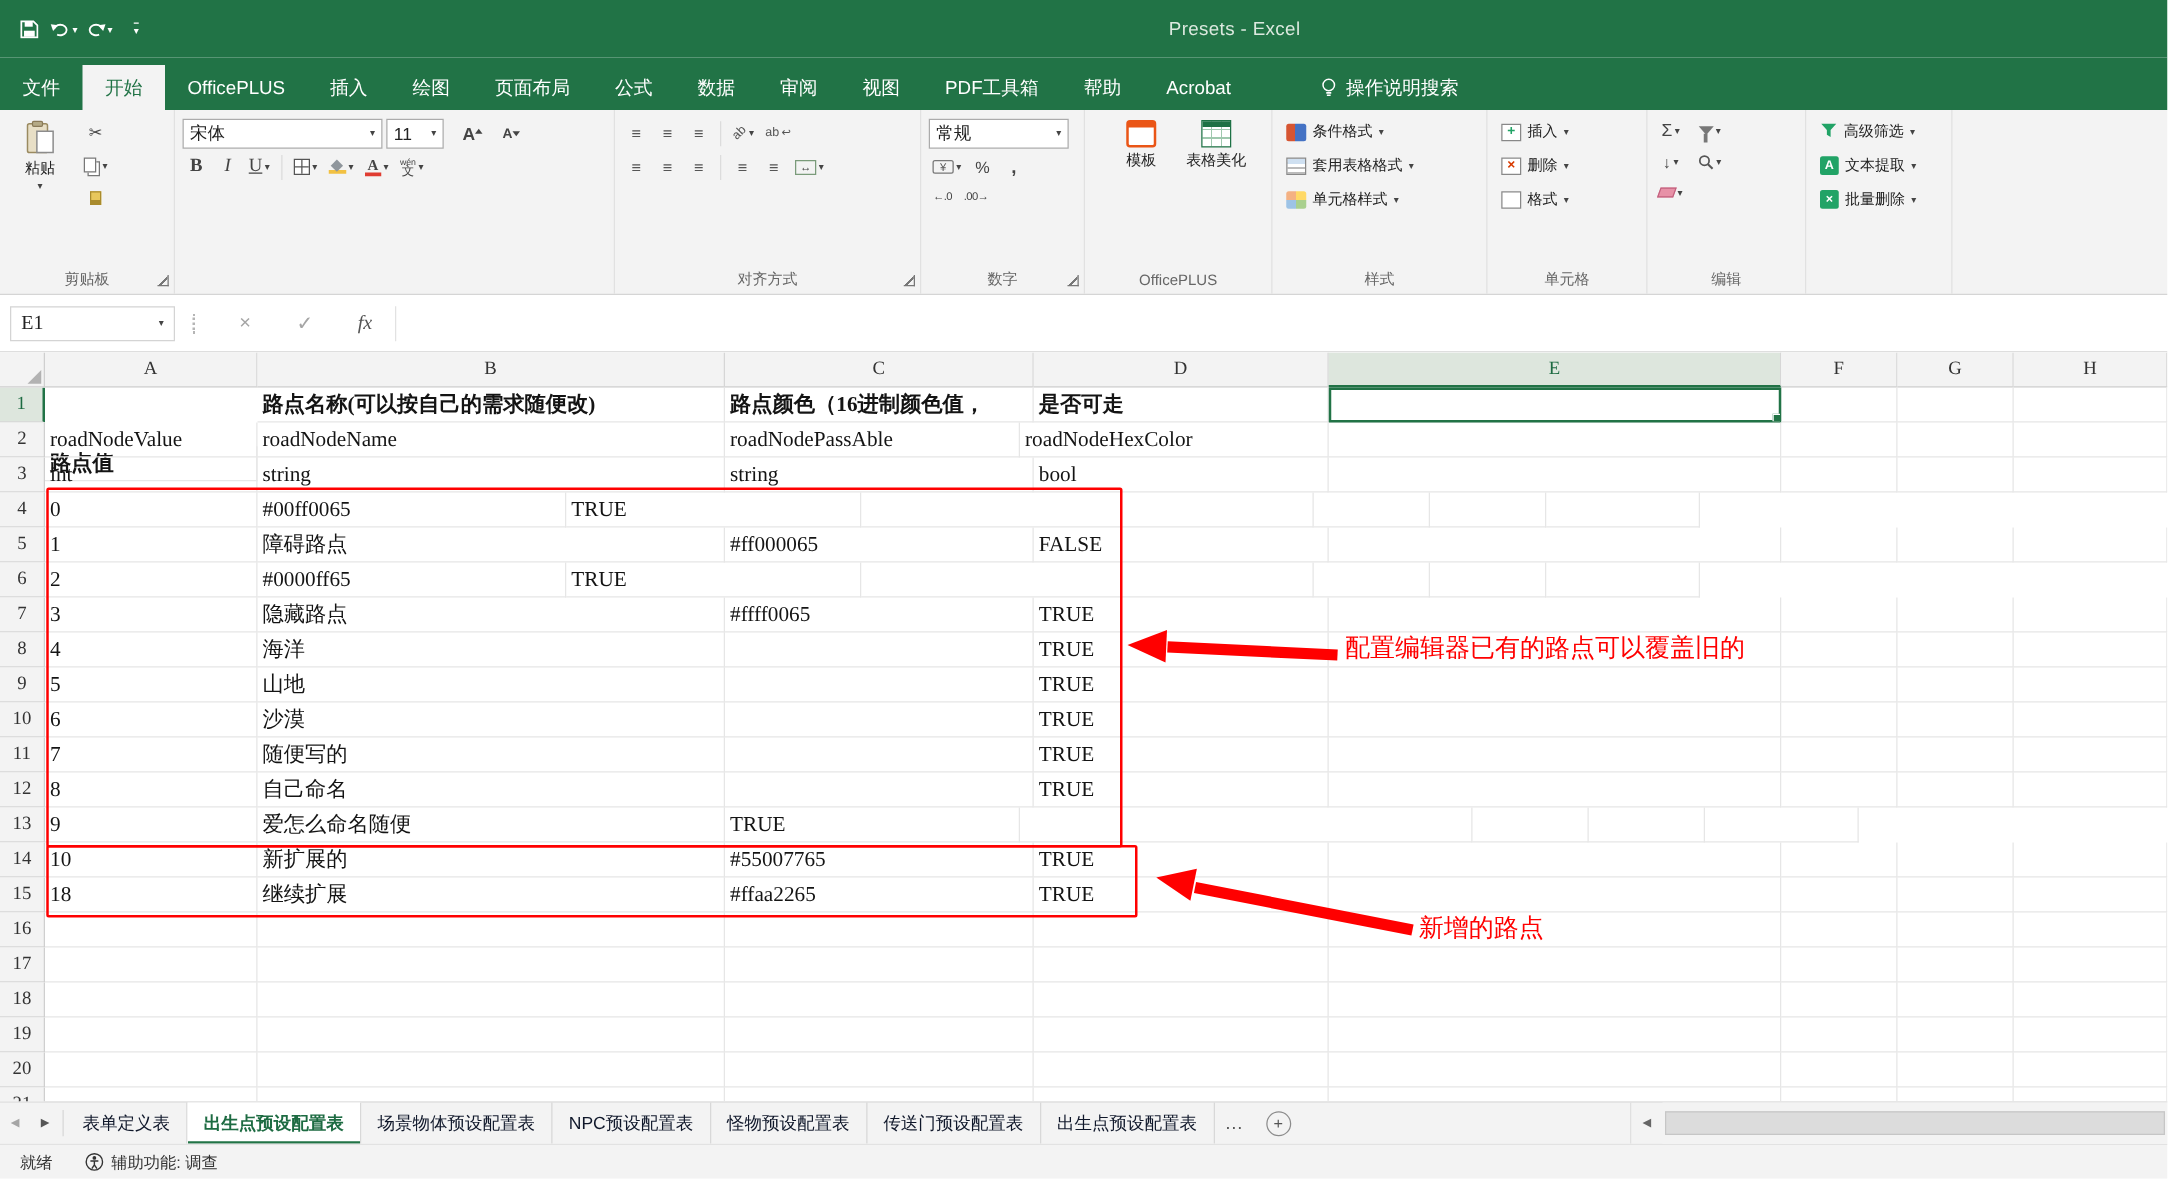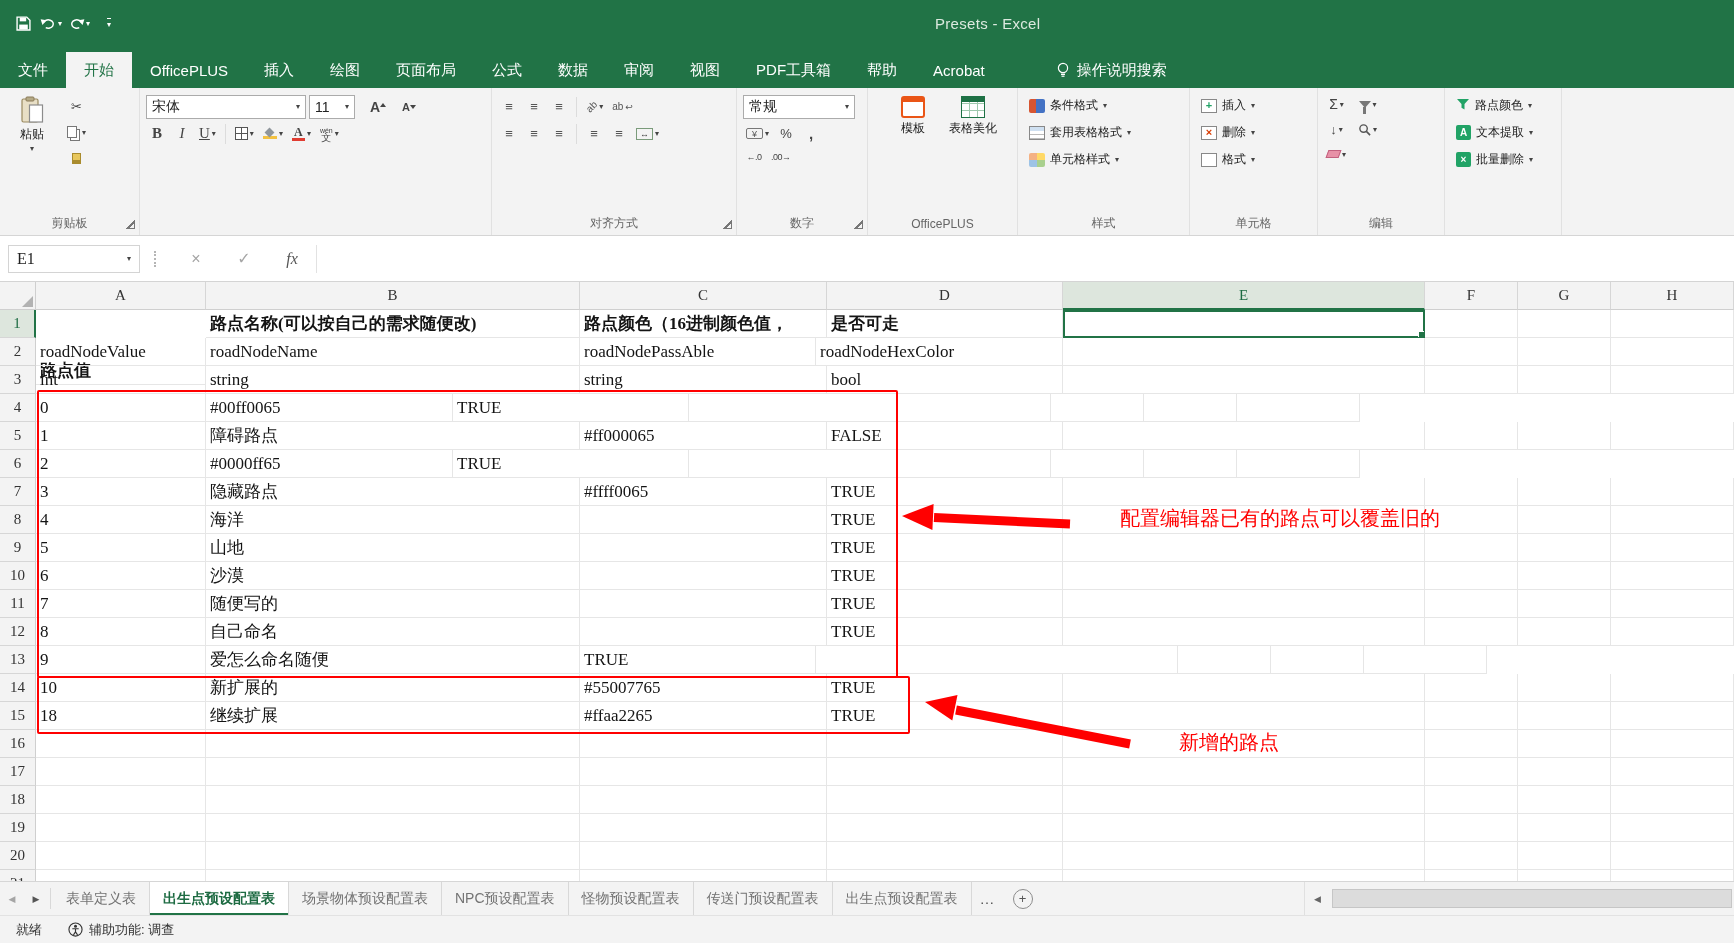--- a/index.html
+++ b/index.html
@@ -105,29 +105,29 @@
   .rowhdr{width:36px;height:28px;background:#f3f3f3;border-right:1px solid #cfcfcf;border-bottom:1px solid #d6d6d6;display:flex;align-items:center;justify-content:center;font-family:"Liberation Serif","DejaVu Serif",serif;font-size:15px;color:#333;flex:0 0 auto;}
   .rowhdr.sel{background:#dde6dd;color:#1d6b42;border-right:2px solid #217346;}
   .cell{height:28px;border-right:1px solid #e6e6e6;border-bottom:1px solid #e6e6e6;font-family:"Liberation Serif","DejaVu Serif",serif;font-size:17px;color:#141414;padding:0 4px;display:flex;align-items:center;white-space:nowrap;overflow:hidden;flex:0 0 auto;position:relative;}
   .cell.bold{font-weight:700;}
   .cell.selcell{outline:2px solid #217346;outline-offset:-2px;}
   .cell.selcell::after{content:"";position:absolute;right:-1px;bottom:-1px;width:5px;height:5px;background:#217346;border:1px solid #fff;}
 
   
   .anno-box{position:absolute;border:2px solid #ff0000;border-radius:2px;pointer-events:none;}
   .anno-svg{position:absolute;left:0;top:0;pointer-events:none;}
-  .anno-text{position:absolute;color:#ff0000;font-size:20px;pointer-events:none;white-space:nowrap;margin-left:44px;}
+  .anno-text{position:absolute;color:#ff0000;font-size:20px;pointer-events:none;white-space:nowrap;}
 
   
   .tabbar{height:34px;background:#f3f3f3;border-top:1px solid #d6d6d6;display:flex;align-items:stretch;flex:0 0 auto;}
   .tb-nav{width:24px;display:flex;align-items:center;justify-content:center;font-size:9px;color:#555;}
   .tb-nav.dim{color:#a5a5a5;}
   .tb-sep{width:1px;background:#d8d8d8;margin:6px 2px;}
   .sheettabs{display:flex;align-items:stretch;}
-  .stab{padding:0 13px;display:flex;align-items:center;font-size:14px;color:#737373;border-right:1px solid #d8d8d8;white-space:nowrap;}
+  .stab{padding:0 13px;display:flex;align-items:center;font-size:14px;color:#0f172a;border-right:1px solid #d8d8d8;white-space:nowrap;}
   .stab.active{background:#fff;color:#1d6b42;font-weight:700;box-shadow:inset 0 -2px 0 #217346;}
   .tb-more{display:flex;align-items:center;padding:0 8px;color:#555;font-size:15px;}
   .tb-add{width:20px;height:20px;border:1px solid #8c8c8c;border-radius:50%;display:flex;align-items:center;justify-content:center;font-size:13px;color:#555;align-self:center;margin:0 10px;}
   .hscroll{margin-left:auto;display:flex;align-items:stretch;}
   .hs-arrow{width:26px;display:flex;align-items:center;justify-content:center;font-size:9px;color:#666;border-left:1px solid #e0e0e0;}
   .hs-track{width:404px;position:relative;background:#f3f3f3;}
   .hs-thumb{position:absolute;left:2px;right:2px;top:7px;bottom:7px;background:#dcdcdc;border:1px solid #c6c6c6;}
 
   
   .statusbar{height:28px;background:#f3f3f3;border-top:1px solid #e2e2e2;display:flex;align-items:center;font-size:13px;color:#333;flex:0 0 auto;}
@@ -467,21 +467,21 @@
         <span>编辑</span>
       </div>
     </div>
 
     <div class="rgroup" style="width:117px">
       <div class="rg-content stack" style="flex-direction:column;gap:2px;">
           <div class="rowbtn">
             <span><svg viewBox="0 0 14 13" width="14" height="13">
                 <path d="M1 1 h12 l-4.5 5 v5.5 l-3-1.8 V6 z" fill="#21a366"></path>
               </svg></span>
-            <span class="rb-label">路点颜色</span>
+            <span class="rb-label">高级筛选</span>
             <span class="crt">▾</span>
           </div>
           <div class="rowbtn">
             <span class="ic-sq-green">A</span>
             <span class="rb-label">文本提取</span>
             <span class="crt">▾</span>
           </div>
           <div class="rowbtn">
             <span class="ic-sq-green">×</span>
             <span class="rb-label">批量删除</span>

